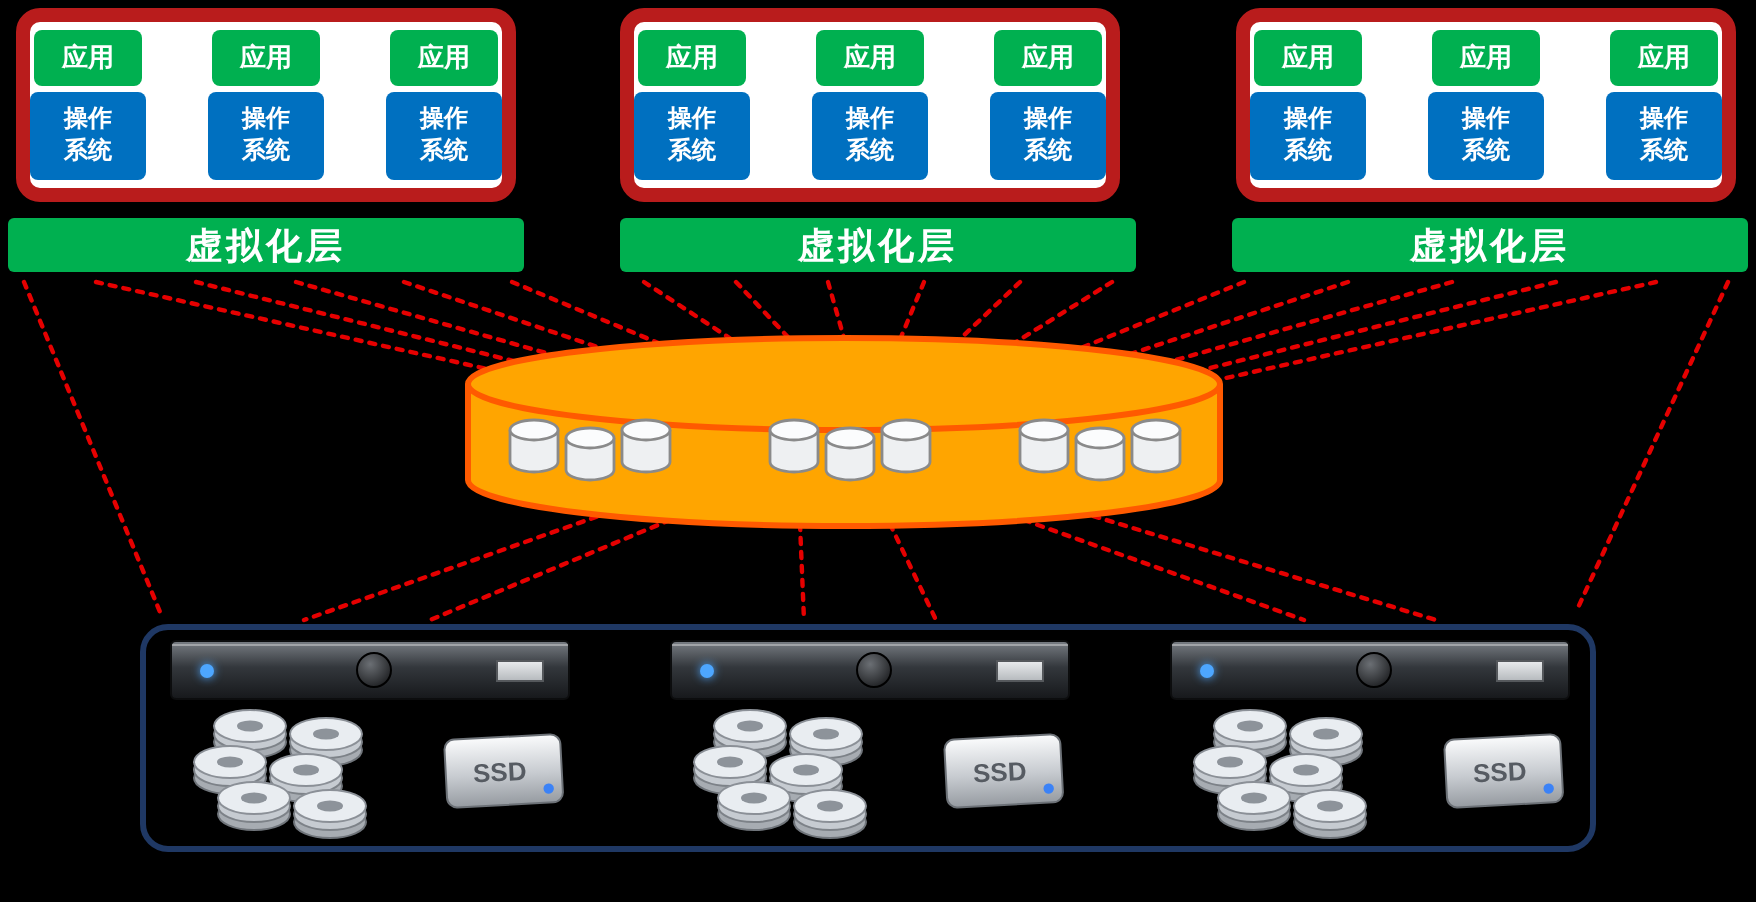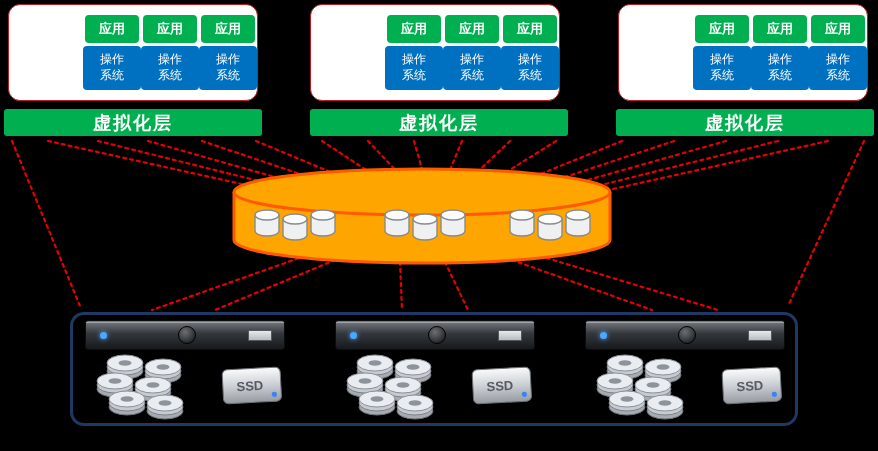--- a/index.html
+++ b/index.html
@@ -3,31 +3,31 @@
 <meta charset="utf-8">
 <style>
   html,body{margin:0;padding:0;background:#000;}
   .stage{
     position:relative;width:878px;height:451px;background:#000;
     font-family:"Liberation Sans",sans-serif;overflow:hidden;
   }
   
   .vm-group{
     position:absolute;top:4px;width:250px;height:97px;
-    background:#ffffff;border:1px solid #b91c1c;border-radius:12px;
-    box-sizing:border-box;display:flex;justify-content:flex-end;align-items:center;
+    background:#ffffff;border:7px solid #b91c1c;border-radius:12px;
+    box-sizing:border-box;display:flex;justify-content:space-between;align-items:center;
   }
   .vm{display:flex;flex-direction:column;align-items:center;}
   .vm .app{
     background:#00B050;color:#fff;font-weight:bold;font-size:13px;
     min-width:54px;box-sizing:border-box;text-align:center;
     padding:5px 8px;border-radius:4px;margin-bottom:3px;
   }
   .vm .os{
-    background:#0070C0;color:#fff;font-weight:normal;font-size:12px;
+    background:#0070C0;color:#fff;font-weight:bold;font-size:12px;
     width:58px;height:44px;border-radius:4px;
     display:flex;align-items:center;justify-content:center;text-align:center;
   }
   .vm .os .os-text{display:inline-block;width:2.1em;line-height:1.3;}
   
   .vbar{
     position:absolute;top:109px;width:258px;height:27px;background:#00B050;
     color:#fff;font-weight:bold;font-size:18px;letter-spacing:2px;
     display:flex;align-items:center;justify-content:center;border-radius:3px;
   }

